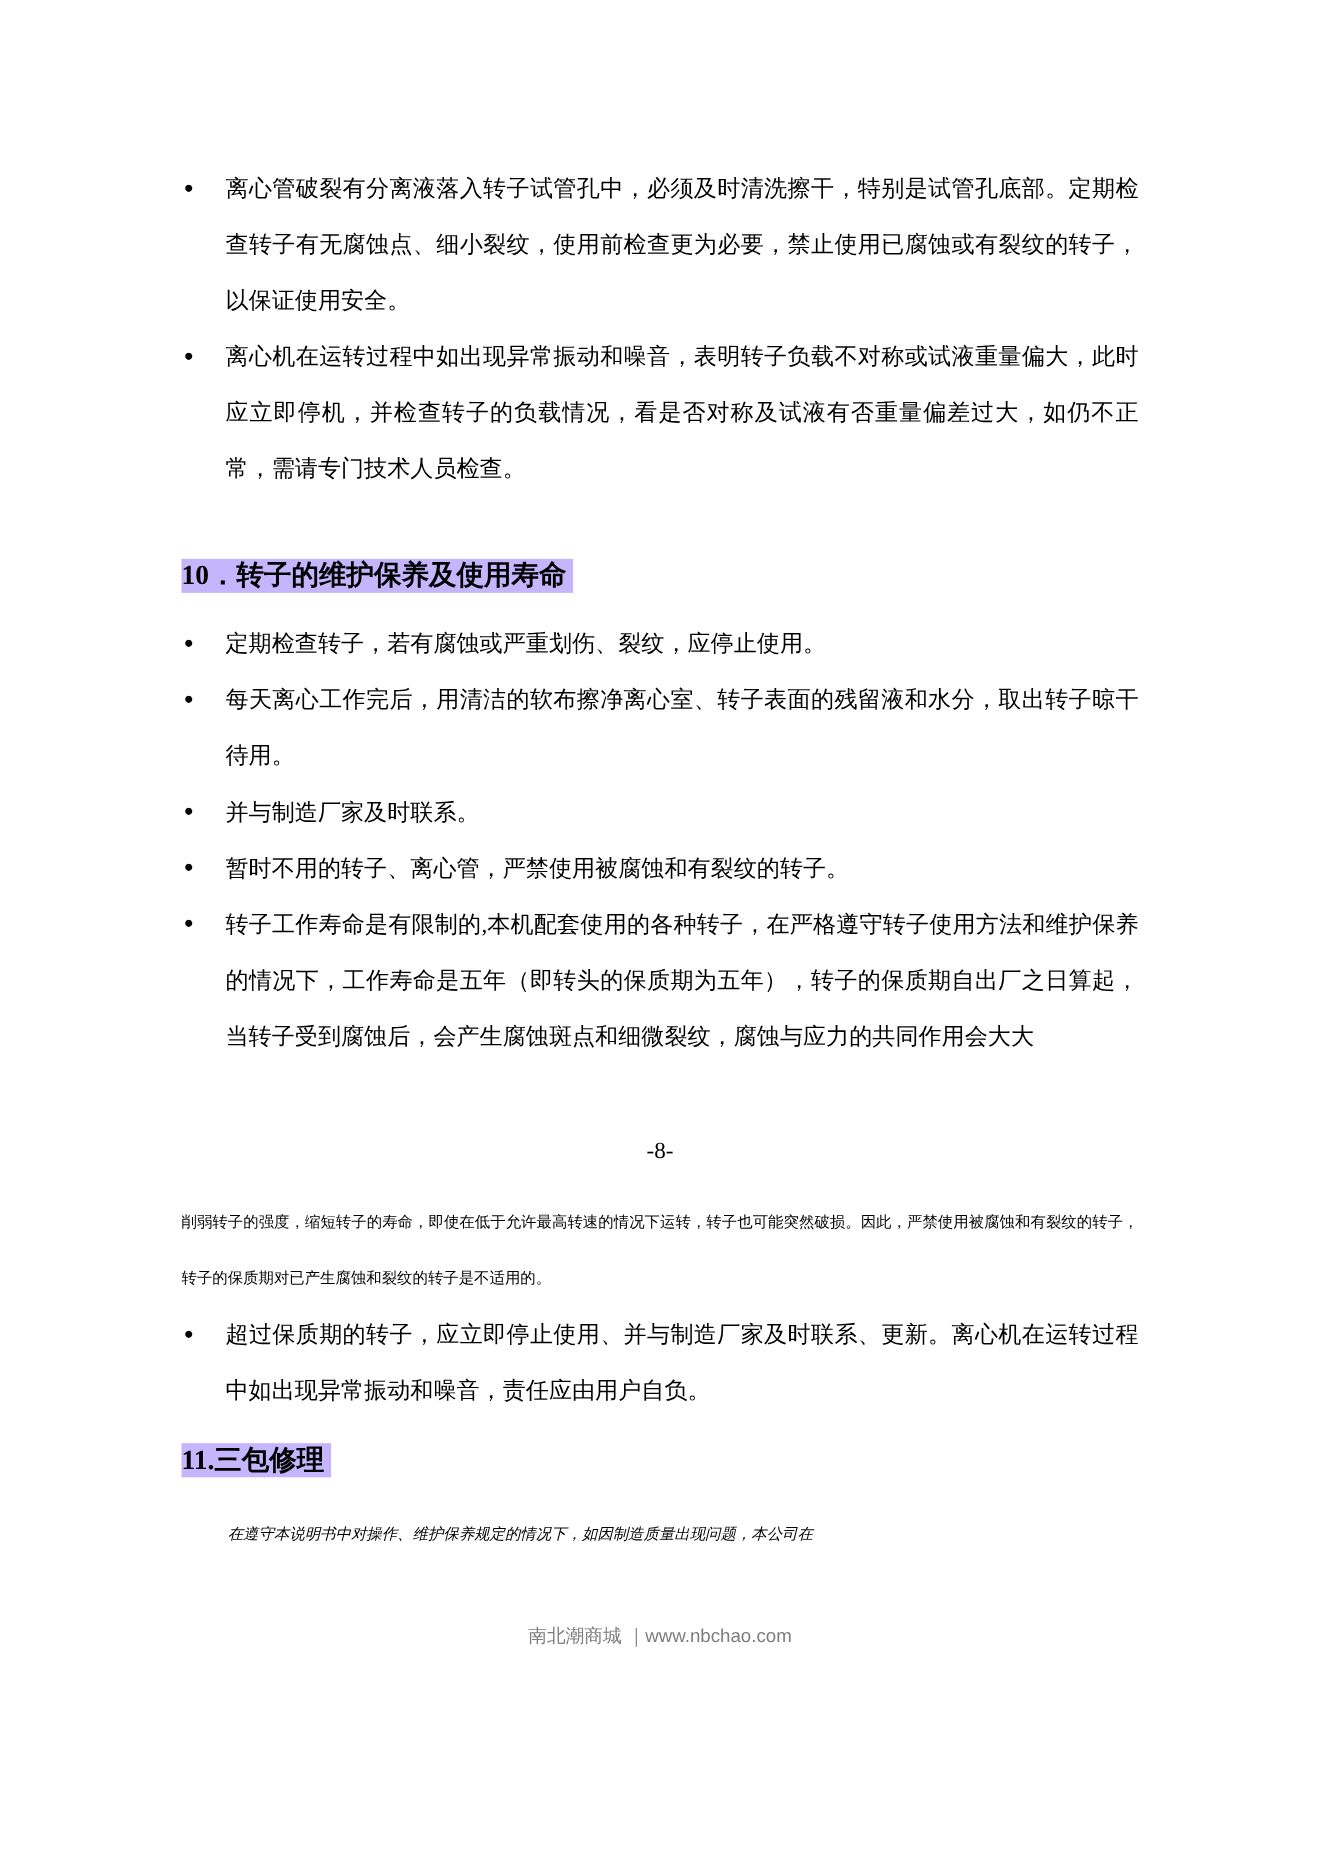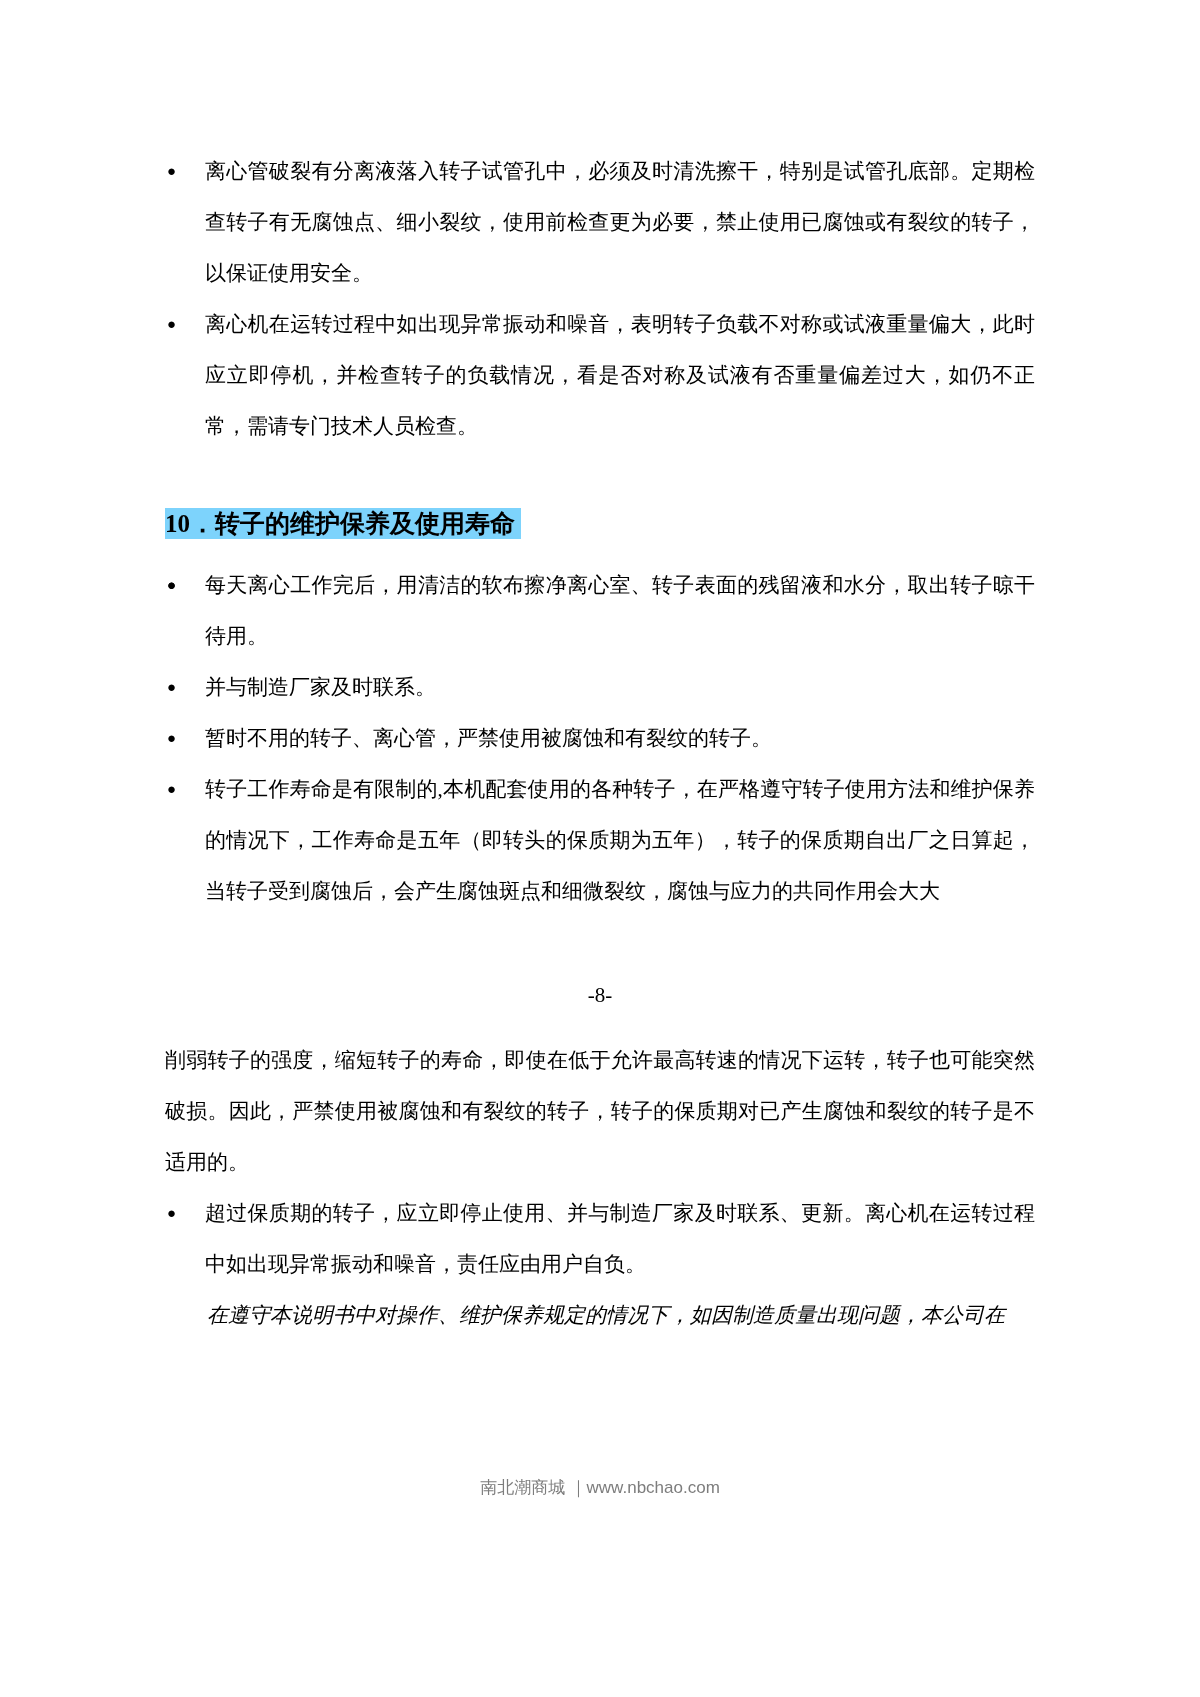--- a/index.html
+++ b/index.html
@@ -32,32 +32,32 @@
     line-height: 51px;
     font-size: 15px;
   }
   .section-heading {
     margin: 52px 0 16px 0;
     font-size: 25px;
     font-weight: bold;
     line-height: 40px;
   }
   .section-heading .hl {
-    background: #7dd3fc;
+    background: #c4b5fd;
     padding: 2px 6px 2px 0;
     margin-top: 20px;
   }
   .page-number {
     margin: 58px 0 20px 0;
     text-align: center;
     font-size: 21px;
     line-height: 40px;
   }
   .paragraph {
-    font-size: 21px;
+    font-size: 14px;
     line-height: 51px;
     text-align: justify;
   }
   .paragraph.indented { text-indent: 42px; font-style: italic; }
   .footer {
     position: absolute;
     left: 0;
     right: 0;
     top: 1476px;
     text-align: center;
@@ -83,20 +83,21 @@
       </li>
     </ul>
 
     <h2 class="section-heading">
       <span class="hl">10．转子的维护保养及使用寿命</span>
     </h2>
 
     <ul class="bullet-list">
       <li class="bullet-item">
         <span class="bullet-glyph">●</span>
+        <span>定期检查转子，若有腐蚀或严重划伤、裂纹，应停止使用。</span>
       </li>
       <li class="bullet-item">
         <span class="bullet-glyph">●</span>
         <span>每天离心工作完后，用清洁的软布擦净离心室、转子表面的残留液和水分，取出转子晾干待用。</span>
       </li>
       <li class="bullet-item">
         <span class="bullet-glyph">●</span>
         <span>并与制造厂家及时联系。</span>
       </li>
       <li class="bullet-item">
@@ -113,20 +114,23 @@
 
     <p class="paragraph">削弱转子的强度，缩短转子的寿命，即使在低于允许最高转速的情况下运转，转子也可能突然破损。因此，严禁使用被腐蚀和有裂纹的转子，转子的保质期对已产生腐蚀和裂纹的转子是不适用的。</p>
 
     <ul class="bullet-list">
       <li class="bullet-item">
         <span class="bullet-glyph">●</span>
         <span>超过保质期的转子，应立即停止使用、并与制造厂家及时联系、更新。离心机在运转过程中如出现异常振动和噪音，责任应由用户自负。</span>
       </li>
     </ul>
 
+    <h2 class="section-heading" style="margin-top:18px; margin-bottom:22px;">
+      <span class="hl">11.三包修理</span>
+    </h2>
 
     <p class="paragraph indented">在遵守本说明书中对操作、维护保养规定的情况下，如因制造质量出现问题，本公司在</p>
 
   </div>
 
   <div class="footer">
     <span>南北潮商城 ｜www.nbchao.com</span>
   </div>
 </div>
 

